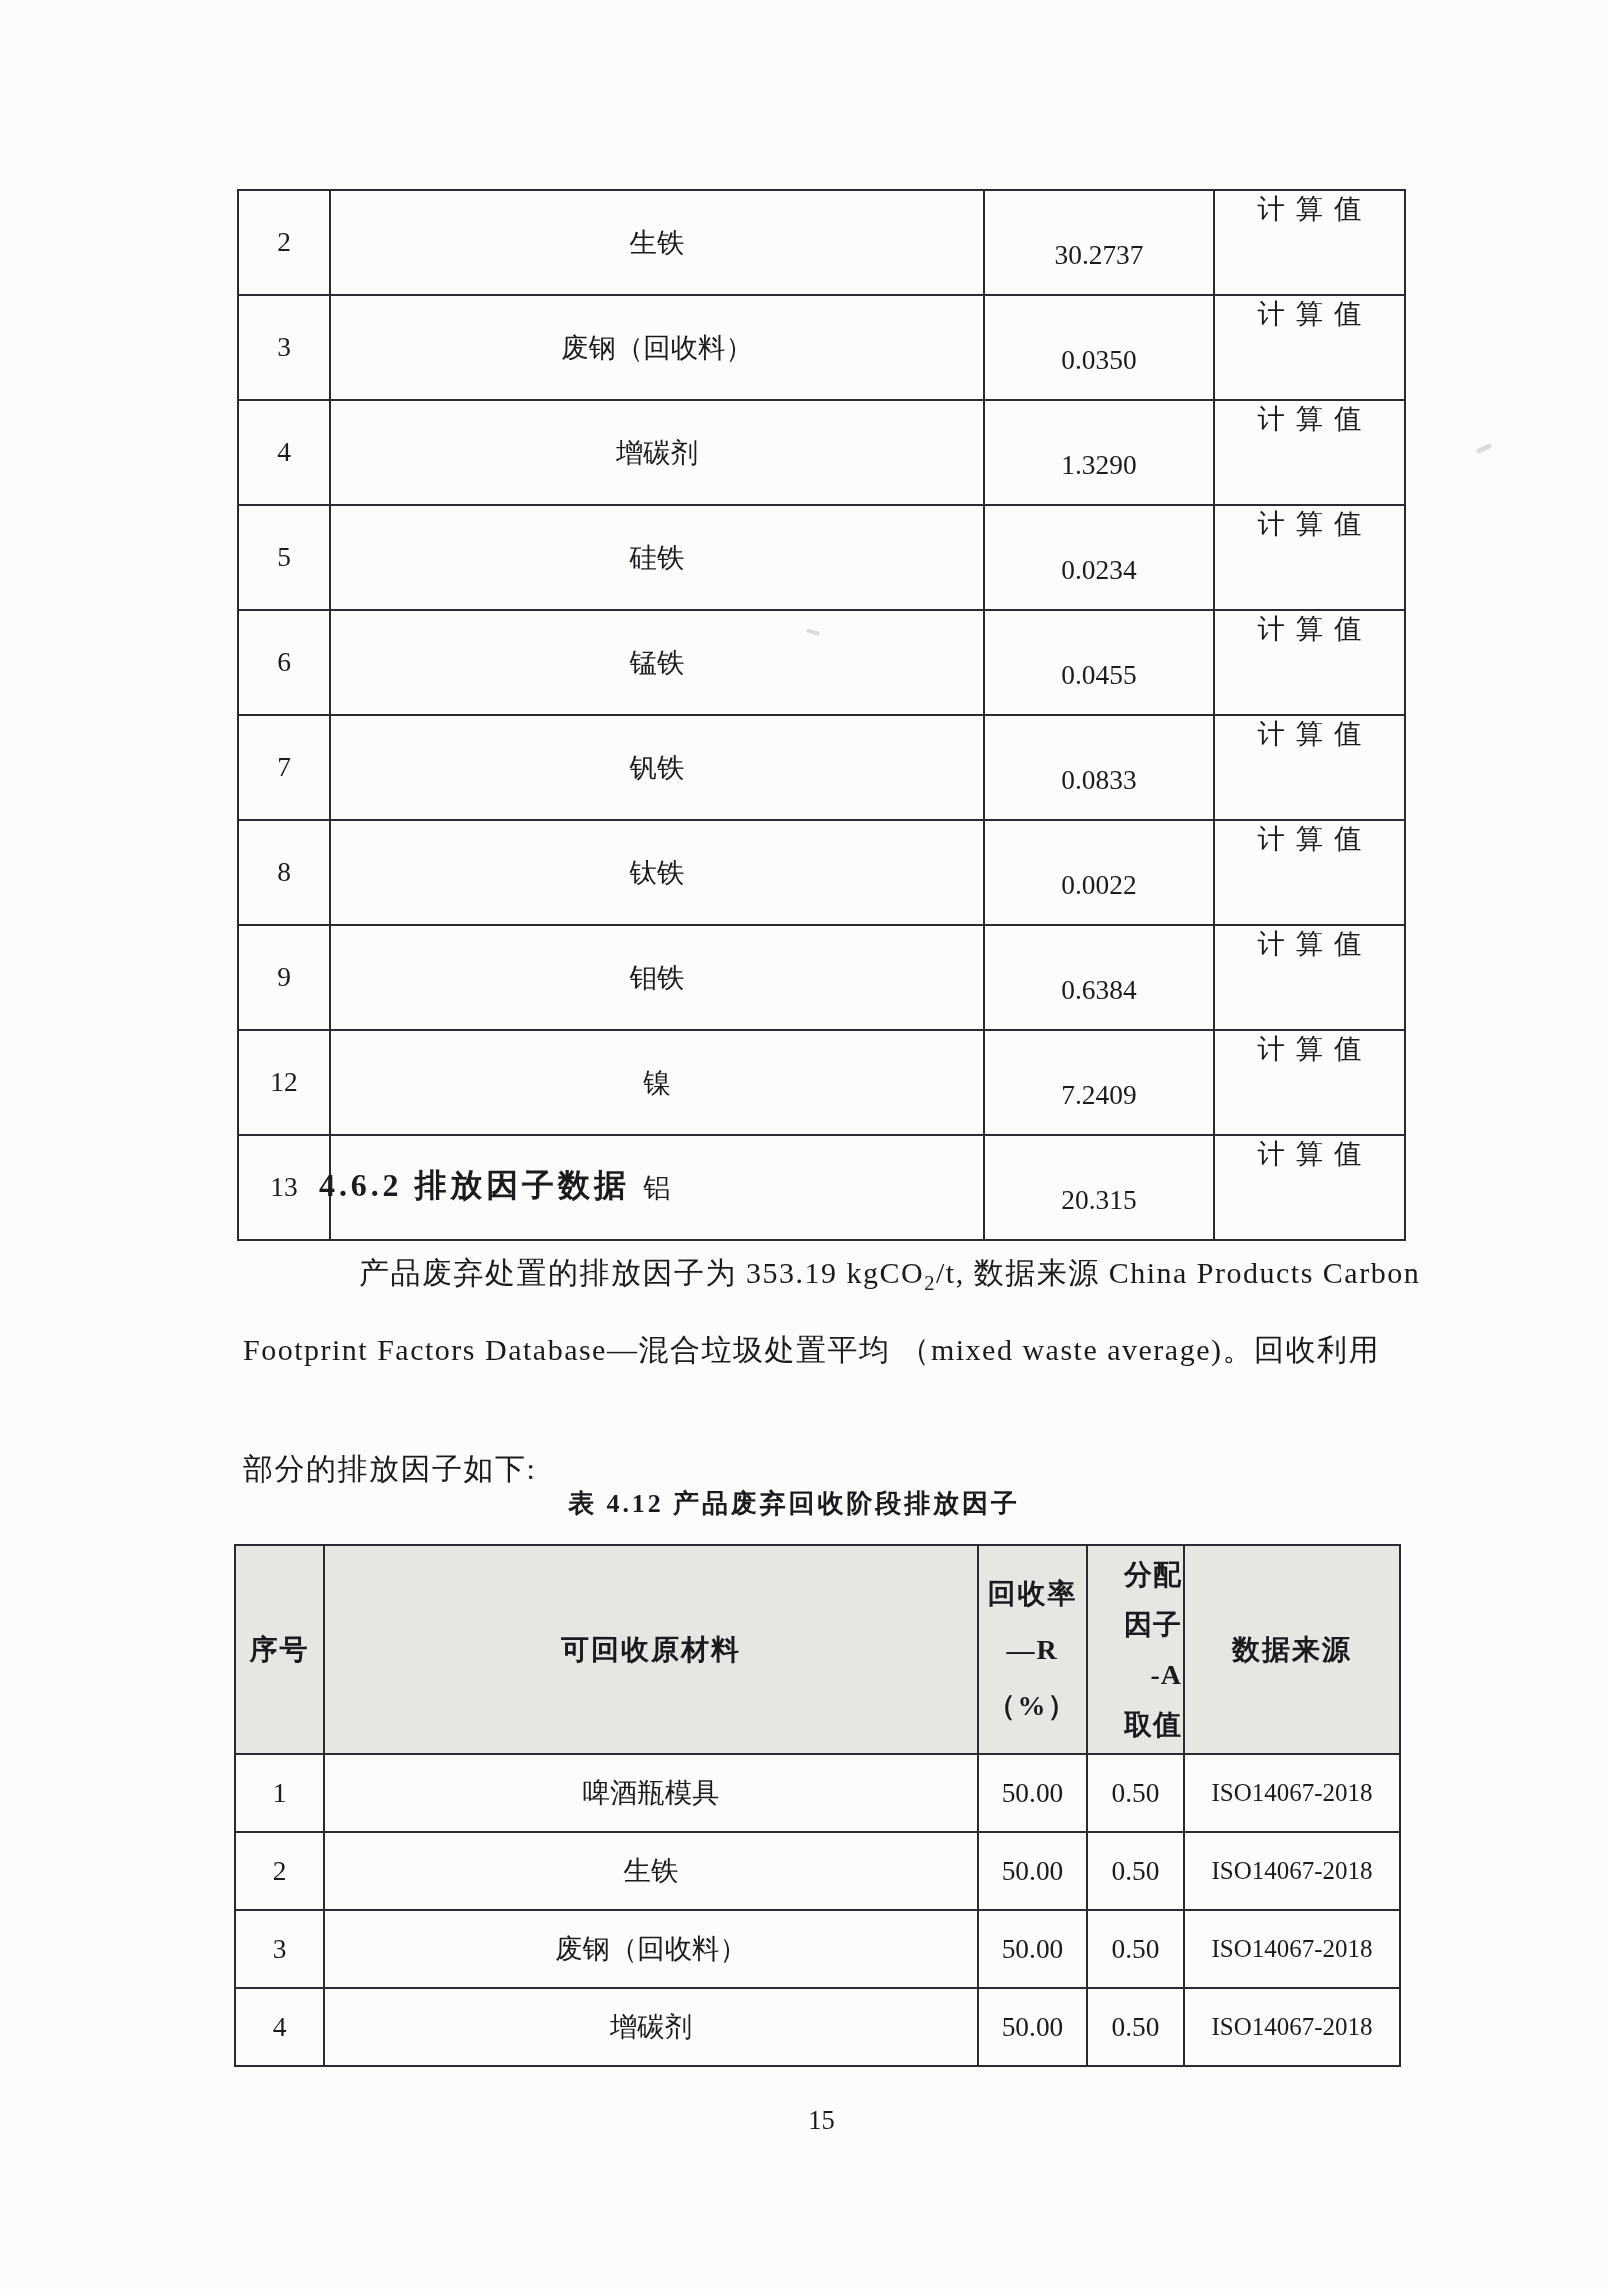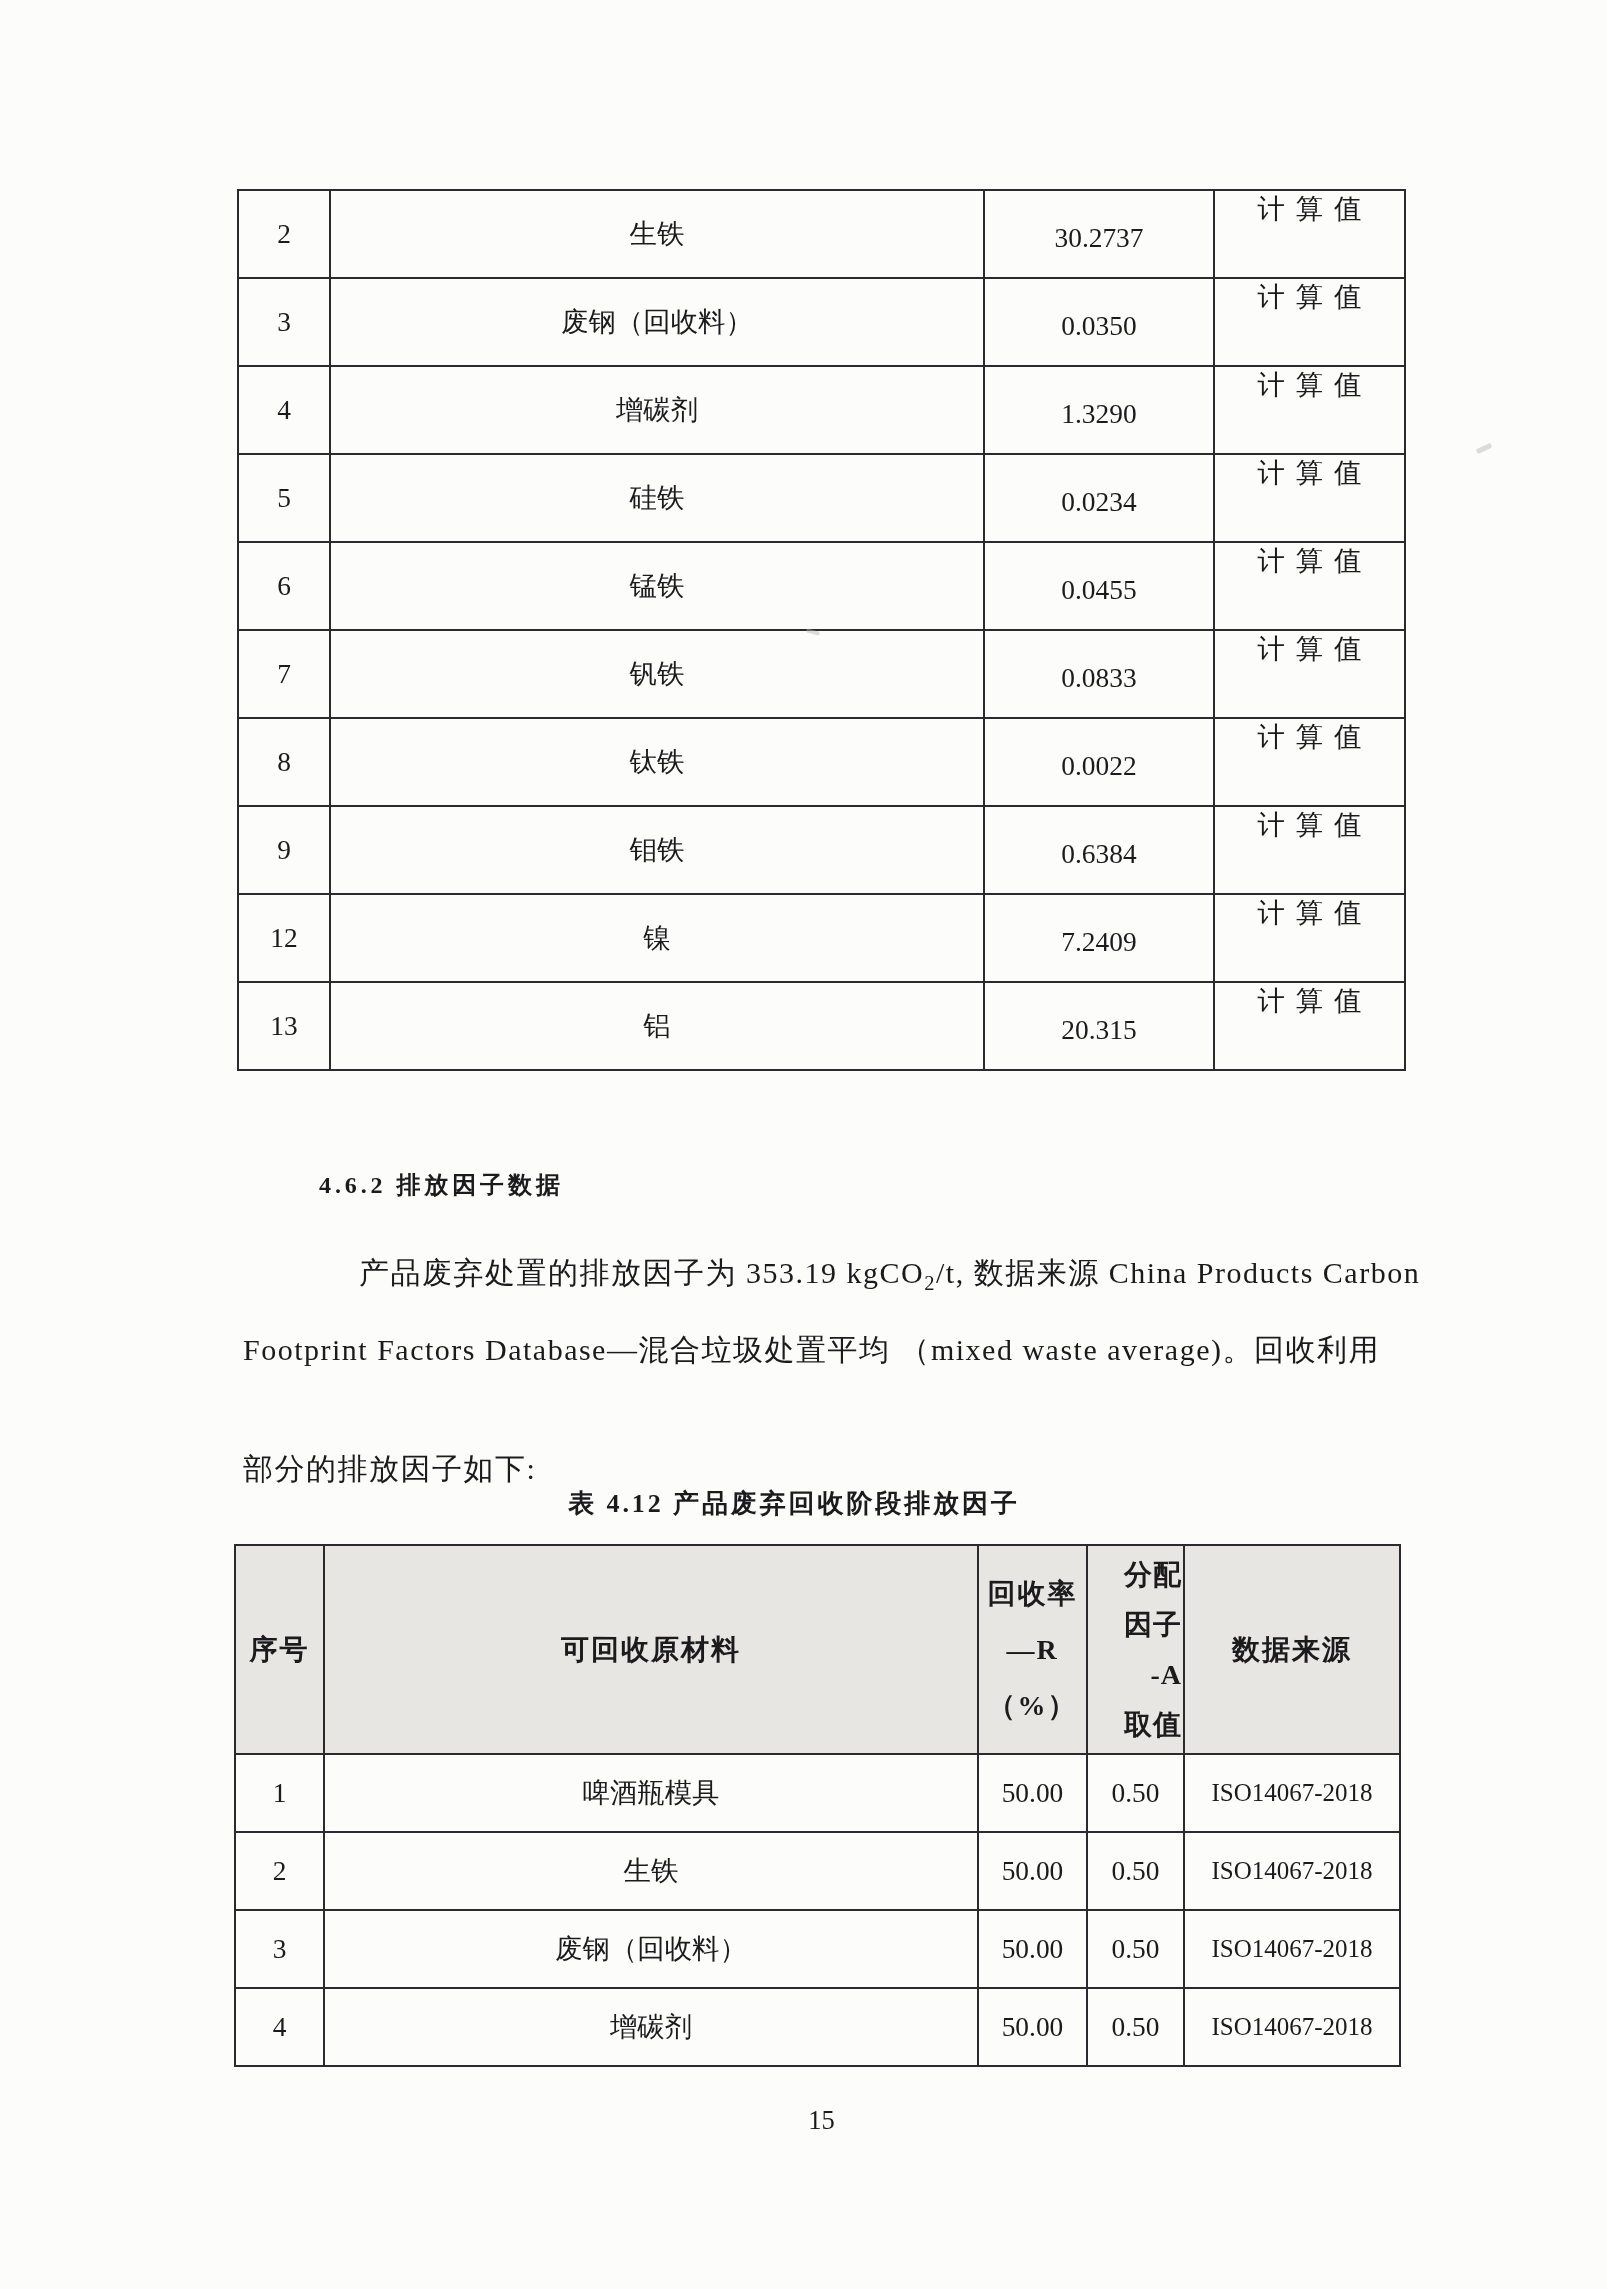--- a/index.html
+++ b/index.html
@@ -15,42 +15,42 @@
   
   table{border-collapse:collapse;table-layout:fixed;}
   td,th{border:2px solid #2a2a2f;overflow:hidden;}
 
   #t1{position:absolute;left:237px;top:189px;width:1167px;border:2.9px solid #26262b;}
   #t1 col.c1{width:92px;}
   #t1 col.c2{width:654px;}
   #t1 col.c3{width:230px;}
   #t1 col.c4{width:191px;}
   #t1 td{height:75px;text-align:center;vertical-align:middle;font-size:27.4px;}
-  #t1 td.c-value{padding-top:10px;}
+  #t1 td.c-value{padding-top:27px;}
   #t1 td.c-source{vertical-align:top;padding-top:0;letter-spacing:10.8px;text-indent:10.8px;}
 
   #t2{position:absolute;left:234px;top:1544px;width:1164px;border:2.9px solid #26262b;}
   #t2 col.c1{width:89px;}
   #t2 col.c2{width:654px;}
   #t2 col.c3{width:109px;}
   #t2 col.c4{width:97px;}
   #t2 col.c5{width:216px;}
   #t2 thead th{
     height:205px;background:#e7e6e3;font-weight:bold;font-size:28px;
     text-align:center;vertical-align:middle;letter-spacing:2px;
   }
   #t2 thead th .stack span{display:block;line-height:56px;}
   #t2 thead th.h-alloc .stack span{line-height:50px;letter-spacing:1px;text-align:right;}
   #t2 td{height:74px;text-align:center;vertical-align:middle;font-size:27.4px;}
   #t2 td.c-source{letter-spacing:0;font-size:25px;margin-left:48px;}
 
   
   .heading{
     position:absolute;left:319px;top:1164px;
-    font-size:24px;font-weight:bold;letter-spacing:3.9px;line-height:43px;
+    font-size:32px;font-weight:bold;letter-spacing:3.9px;line-height:43px;
     white-space:nowrap;
   }
   .pline{
     position:absolute;font-size:30px;line-height:49px;white-space:nowrap;
     letter-spacing:1.5px;
   }
   .pl1{left:316px;top:1248px;margin-left:43px;}
   .pl2{left:243px;top:1325px;}
   .pl3{left:243px;top:1400px;margin-top:44px;}
   .sub{font-size:20.6px;vertical-align:-6.9px;}

